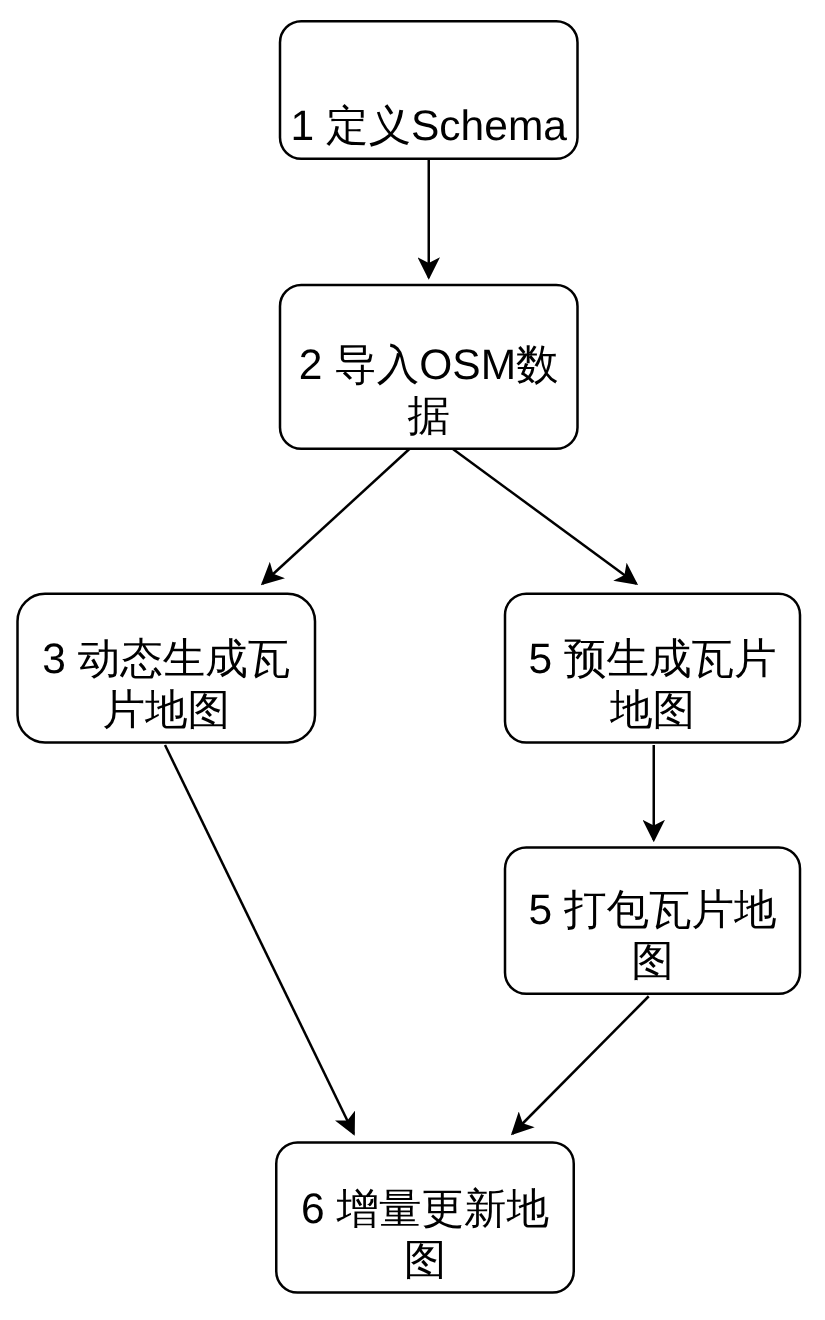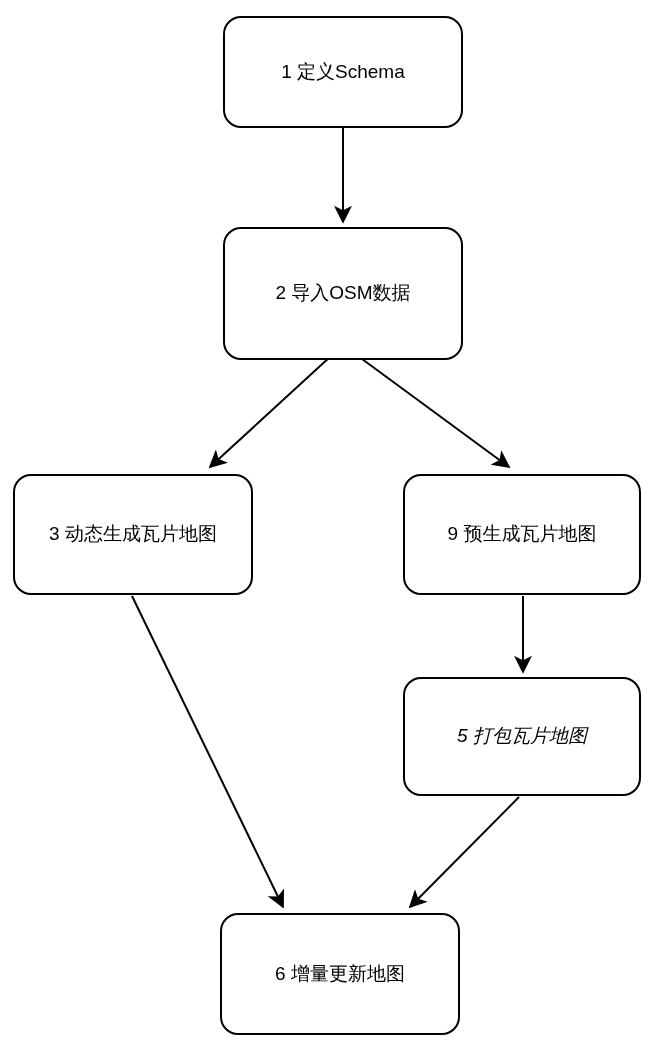--- a/index.html
+++ b/index.html
@@ -23,33 +23,33 @@
     height: 1056px;
     pointer-events: none;
   }
   .node {
     position: absolute;
     box-sizing: border-box;
     background: #ffffff;
     border: 2px solid #000000;
     border-radius: 18px;
     display: flex;
-    align-items: center;
+    align-items: flex-end;
     justify-content: center;
     text-align: center;
-    font-size: 19px;
+    font-size: 34px;
     color: #000000;
     line-height: 1.2;
     padding: 4px;
   }
   .node-1 { left: 223px; top: 16px;  width: 240px; height: 112px; }
   .node-2 { left: 223px; top: 227px; width: 240px; height: 133px; }
-  .node-3 { left: 13px;  top: 474px; width: 240px; height: 121px; }
+  .node-3 { left: 13px;  top: 474px; width: 240px; height: 121px; border-radius: 23px; }
   .node-4 { left: 403px; top: 474px; width: 238px; height: 121px; }
-  .node-5 { left: 403px; top: 677px; width: 238px; height: 119px; font-style: italic; }
+  .node-5 { left: 403px; top: 677px; width: 238px; height: 119px; }
   .node-6 { left: 220px; top: 913px; width: 240px; height: 122px; }
 </style>
 </head>
 <body>
 
 <div class="canvas">
 
   <svg class="edges" viewBox="0 0 660 1056" xmlns="http://www.w3.org/2000/svg">
     <defs>
       <marker id="arrowhead" viewBox="0 0 10 10" refX="9" refY="5" markerWidth="9" markerHeight="9" orient="auto">
@@ -70,21 +70,21 @@
 
   <div class="node node-2">
     <span>2 导入OSM数据</span>
   </div>
 
   <div class="node node-3">
     <span>3 动态生成瓦片地图</span>
   </div>
 
   <div class="node node-4">
-    <span>9 预生成瓦片地图</span>
+    <span>5 预生成瓦片地图</span>
   </div>
 
   <div class="node node-5">
     <span>5 打包瓦片地图</span>
   </div>
 
   <div class="node node-6">
     <span>6 增量更新地图</span>
   </div>
 

